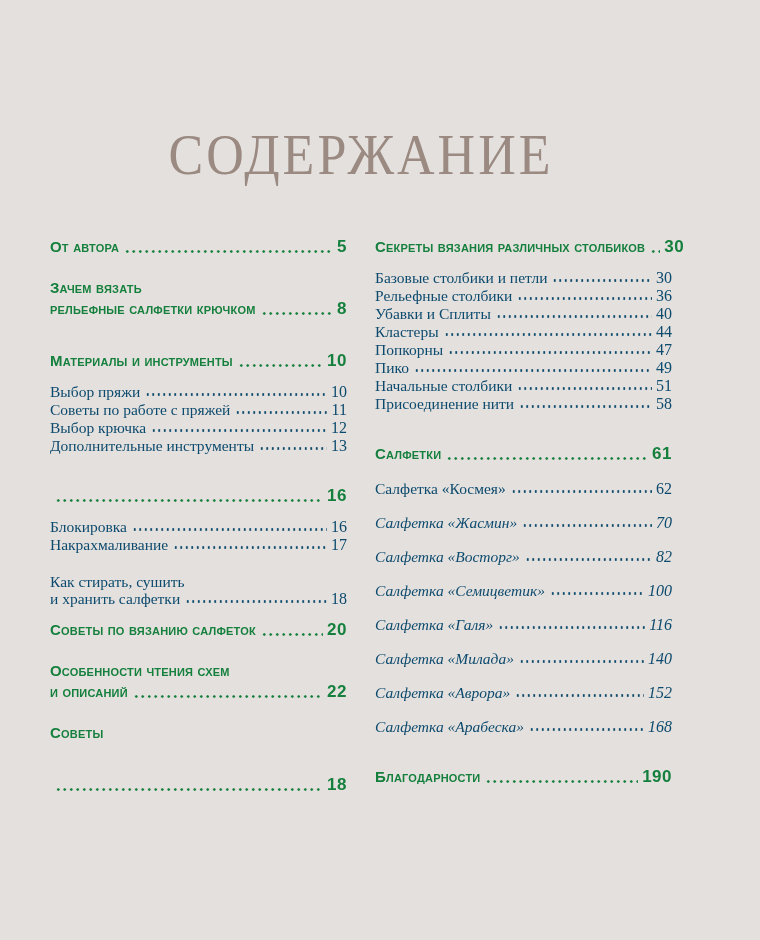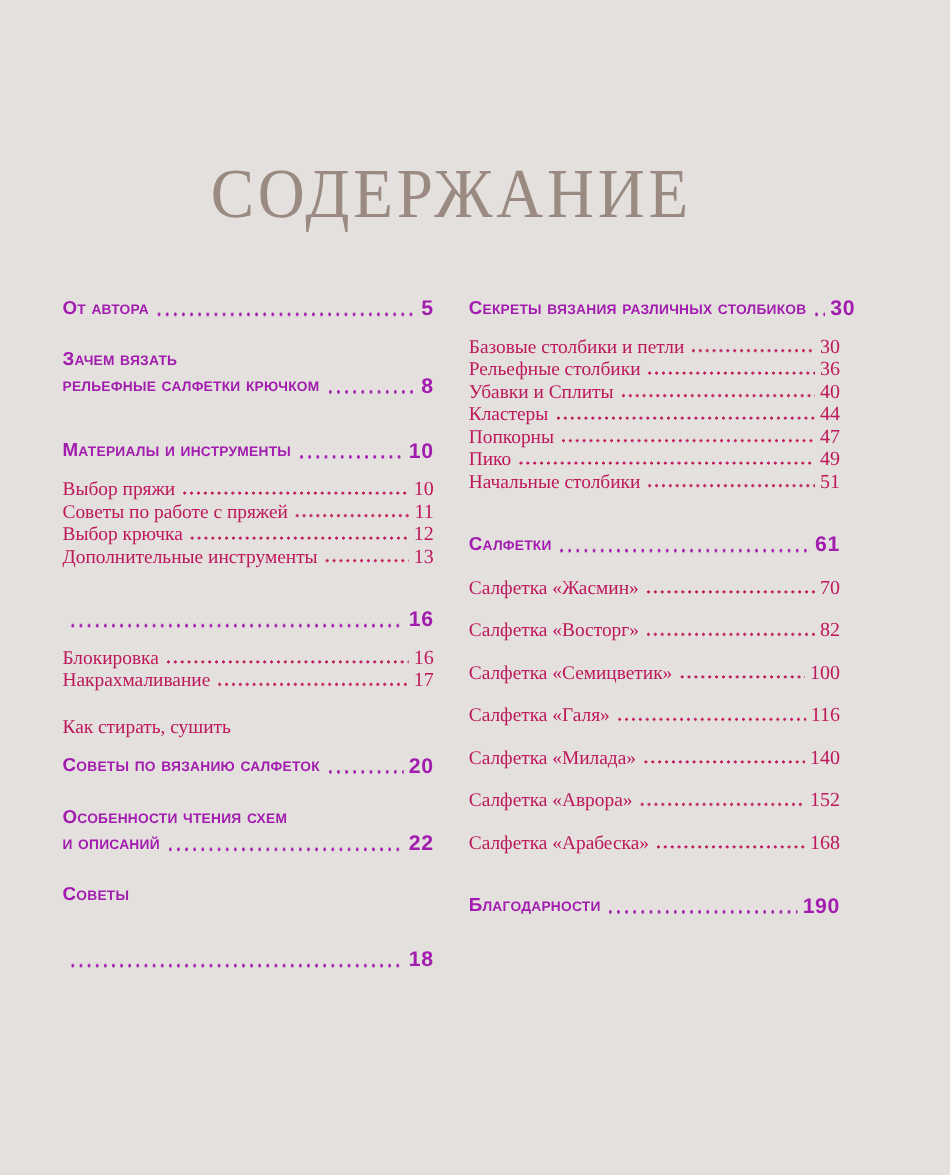--- a/index.html
+++ b/index.html
@@ -22,40 +22,40 @@
     font-size:52px;
     line-height:1;
     letter-spacing:3px;
     color:#9a8a82;
     transform:scaleY(1.08);
     transform-origin:top center;
   }
   .cols{display:flex;gap:28px;}
   .col{flex:1 1 0;min-width:0;}
 
-  .entry{margin-top:12px;color:#be185d;}
+  .entry{margin-top:12px;color:#0c4a6e;}
   .col .entry:first-child{margin-top:0;}
 
   .e-h{
     font-family:"Liberation Sans", sans-serif;
     font-weight:700;
     font-variant:small-caps;
     font-size:15px;
     line-height:21px;
-    color:#a21caf;
+    color:#15803d;
     letter-spacing:.2px;
   }
   .e-sub,.e-doily{
     font-size:15.5px;
     line-height:17px;
   }
   .e-sub + .e-sub{margin-top:1px;}
   .e-h + .e-h{margin-top:9px;}
   .e-h + .e-doily{margin-top:16px;}
-  .e-doily + .e-doily{margin-top:17px;}
+  .e-doily + .e-doily{margin-top:17px;font-style:italic;}
   .entry.section{margin-top:31px;}
 
   .row{display:flex;}
   .label{white-space:nowrap;}
   .leader{
     flex:1 1 auto;
     min-width:10px;
     margin:0 3px 0 5px;
     background-image:radial-gradient(circle, currentColor 1.05px, transparent 1.35px);
     background-size:5.5px 3px;
@@ -150,20 +150,25 @@
         </div>
         <div class="entry e-sub">
           <div class="row">
             <span class="label">Накрахмаливание</span>
             <span class="leader"></span>
             <span class="page-num">17</span>
           </div>
         </div>
         <div class="entry e-sub">
           <div class="label-line">Как стирать, сушить</div>
+          <div class="row">
+            <span class="label">и хранить салфетки</span>
+            <span class="leader"></span>
+            <span class="page-num">18</span>
+          </div>
         </div>
         <div class="entry e-h">
           <div class="row">
             <span class="label">Советы по вязанию салфеток</span>
             <span class="leader"></span>
             <span class="page-num">20</span>
           </div>
         </div>
         <div class="entry e-h">
           <div class="label-line">Особенности чтения схем</div>
@@ -233,25 +238,39 @@
             <span class="page-num">49</span>
           </div>
         </div>
         <div class="entry e-sub">
           <div class="row">
             <span class="label">Начальные столбики</span>
             <span class="leader"></span>
             <span class="page-num">51</span>
           </div>
         </div>
+        <div class="entry e-sub">
+          <div class="row">
+            <span class="label">Присоединение нити</span>
+            <span class="leader"></span>
+            <span class="page-num">58</span>
+          </div>
+        </div>
         <div class="entry e-h section">
           <div class="row">
             <span class="label">Салфетки</span>
             <span class="leader"></span>
             <span class="page-num">61</span>
+          </div>
+        </div>
+        <div class="entry e-doily">
+          <div class="row">
+            <span class="label">Салфетка «Космея»</span>
+            <span class="leader"></span>
+            <span class="page-num">62</span>
           </div>
         </div>
         <div class="entry e-doily">
           <div class="row">
             <span class="label">Салфетка «Жасмин»</span>
             <span class="leader"></span>
             <span class="page-num">70</span>
           </div>
         </div>
         <div class="entry e-doily">

